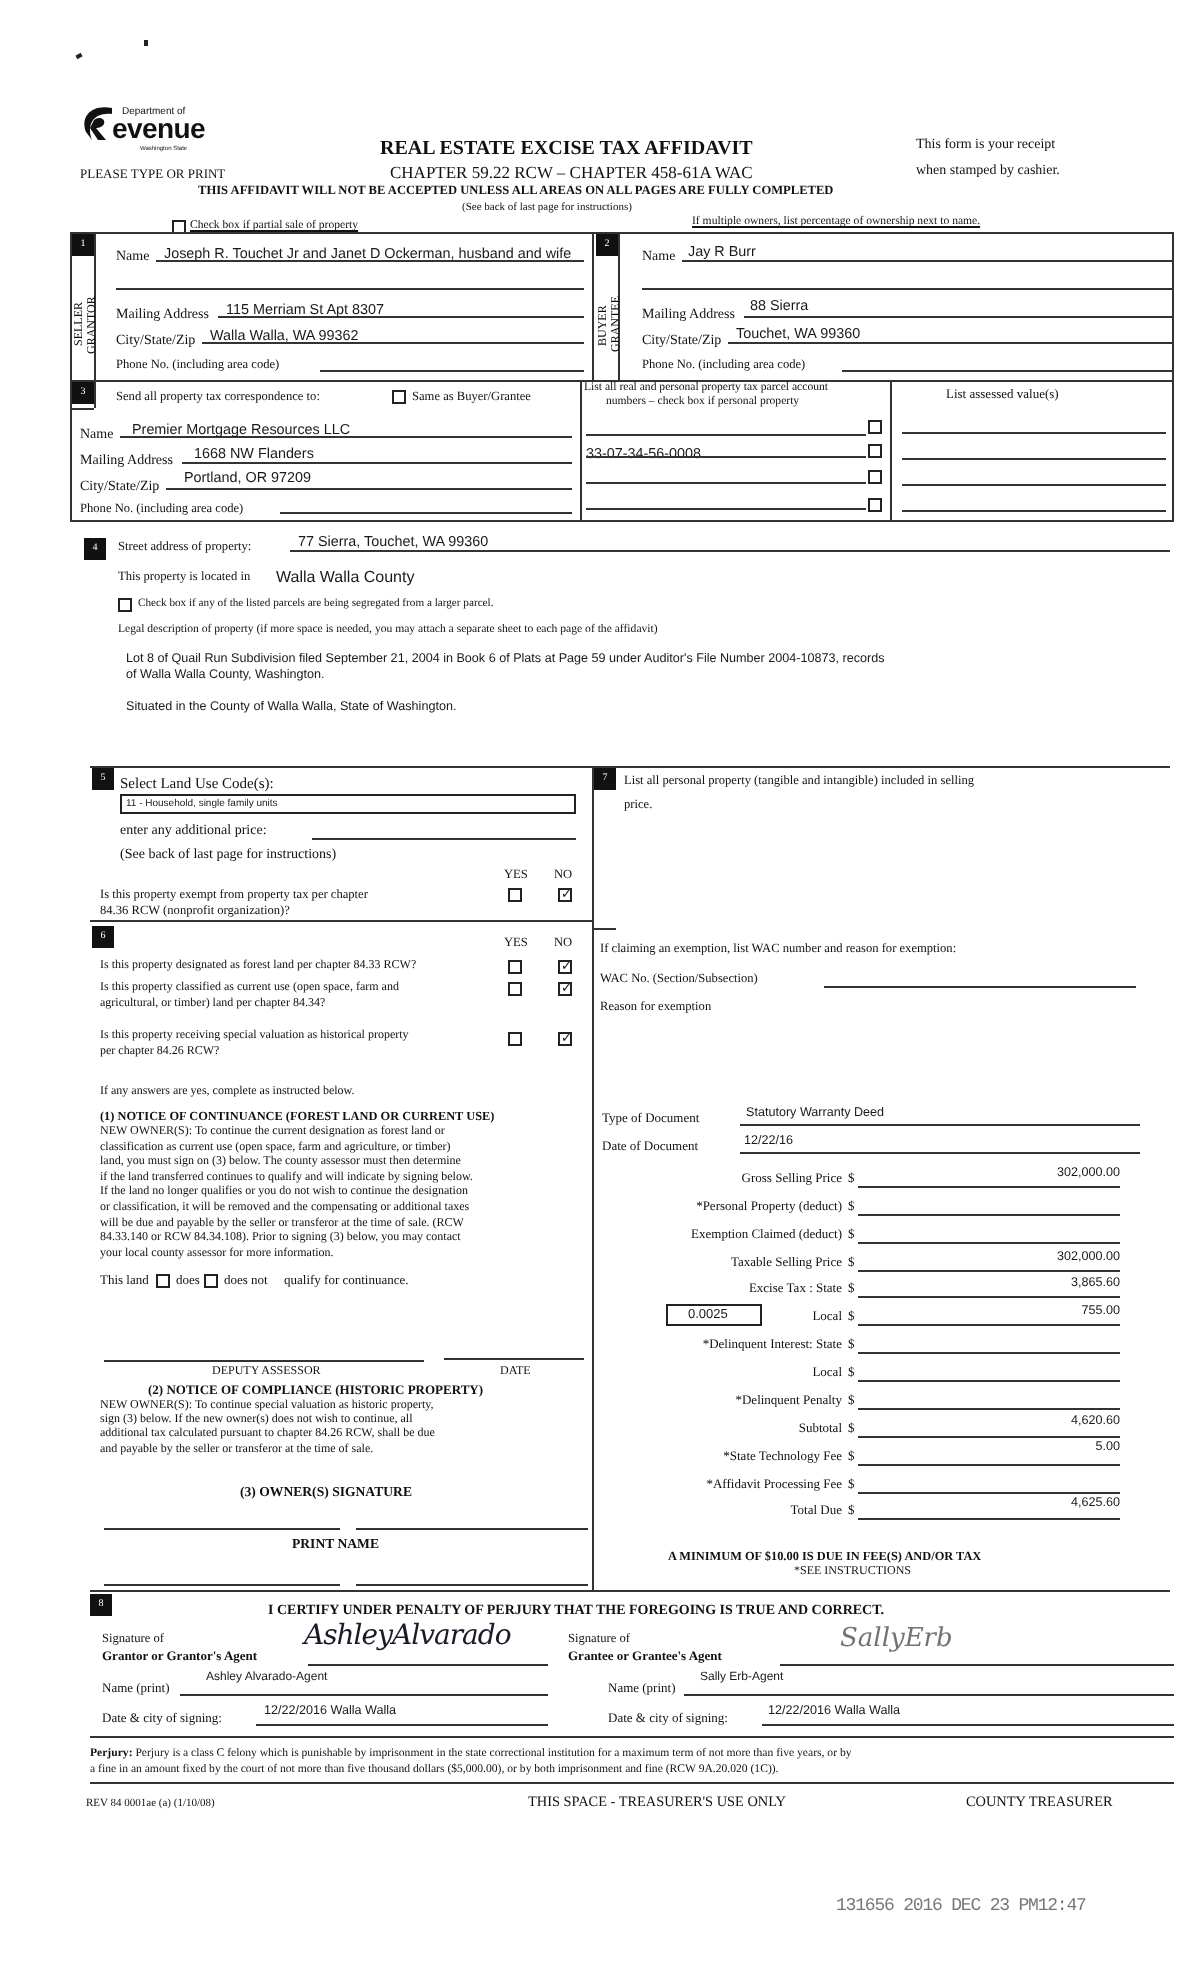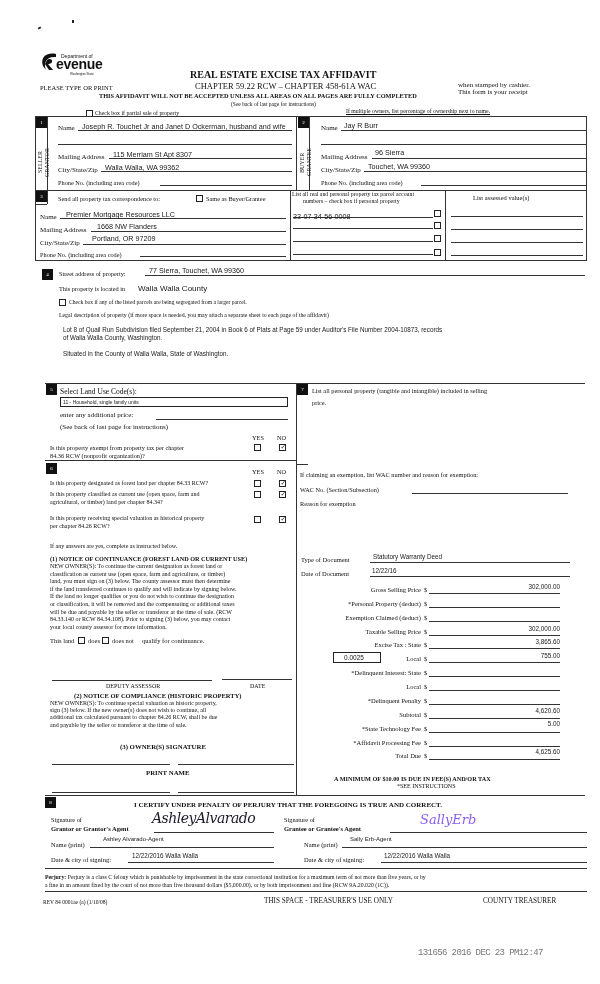--- a/index.html
+++ b/index.html
@@ -30,21 +30,21 @@
       <path d="M16 2 C6 0, 0 6, 3 14 L6 18 C3 10, 7 4, 16 5 Z" fill="#111"></path>
       <path d="M7 8 C9 6, 13 7, 12 10 C11 12, 8 12, 8 12 L13 18 L9 18 L5 12 Z" fill="#111"></path>
     </svg>
     <div class="abs sans" style="left:21px;top:3px;font-size:5px;">Department of</div>
     <div class="abs sans" style="left:16px;top:6px;font-size:14px;font-weight:bold;letter-spacing:-0.3px;">evenue</div>
     <div class="abs sans" style="left:30px;top:22px;font-size:3px;">Washington State</div>
   </div>
   <div class="lbl" style="left:40px;top:84px;font-size:6.5px;">PLEASE TYPE OR PRINT</div>
   <div class="lbl" style="left:190px;top:69px;font-size:10px;font-weight:bold;">REAL ESTATE EXCISE TAX AFFIDAVIT</div>
   <div class="lbl" style="left:195px;top:81px;font-size:8.5px;">CHAPTER 59.22 RCW – CHAPTER 458-61A WAC</div>
-  <div class="lbl" style="left:458px;top:88px;font-size:7px;">This form is your receipt</div>
+  <div class="lbl" style="left:458px;top:68px;font-size:7px;">This form is your receipt</div>
   <div class="lbl" style="left:458px;top:81px;font-size:7px;">when stamped by cashier.</div>
   <div class="lbl" style="left:99px;top:92px;font-size:6.3px;font-weight:bold;">THIS AFFIDAVIT WILL NOT BE ACCEPTED UNLESS ALL AREAS ON ALL PAGES ARE FULLY COMPLETED</div>
   <div class="lbl" style="left:231px;top:101px;font-size:5.5px;">(See back of last page for instructions)</div>
   <div class="cb" style="left:86px;top:110px;"></div>
   <div class="lbl" style="left:95px;top:110px;font-size:5.8px;text-decoration:underline;">Check box if partial sale of property</div>
   <div class="lbl" style="left:346px;top:108px;font-size:5.8px;text-decoration:underline;">If multiple owners, list percentage of ownership next to name.</div>
 </div>
 
 <div class="abs" style="left:35px;top:116px;width:552px;height:145px;border:1px solid #333;"></div>
 <div class="vline" style="left:296px;top:116px;height:74px;"></div>
@@ -73,21 +73,21 @@
 <div>
   <div class="secnum" style="left:298px;top:117px;">2</div>
   <div class="vline" style="left:309px;top:117px;height:73px;"></div>
   <div class="vert" style="left:299px;top:140px;height:45px;"><span>BUYER</span><br><span>GRANTEE</span></div>
   <div class="lbl" style="left:321px;top:124px;">Name</div>
   <div class="line" style="left:341px;top:122px;width:246px;height:9px;"></div>
   <div class="lbl fill" style="left:344px;top:121px;">Jay R Burr</div>
   <div class="line" style="left:321px;top:136px;width:266px;height:9px;"></div>
   <div class="lbl" style="left:321px;top:153px;">Mailing Address</div>
   <div class="line" style="left:372px;top:150px;width:215px;height:9px;"></div>
-  <div class="lbl fill" style="left:375px;top:148px;">96 Sierra</div>
+  <div class="lbl fill" style="left:375px;top:148px;">88 Sierra</div>
   <div class="lbl" style="left:321px;top:166px;">City/State/Zip</div>
   <div class="line" style="left:364px;top:164px;width:223px;height:8px;"></div>
   <div class="lbl fill" style="left:368px;top:162px;">Touchet, WA 99360</div>
   <div class="lbl" style="left:321px;top:179px;font-size:6.3px;">Phone No. (including area code)</div>
   <div class="line" style="left:421px;top:178px;width:166px;height:8px;"></div>
 </div>
 
 <div>
   <div class="secnum" style="left:36px;top:191px;">3</div>
   <div class="vline" style="left:47px;top:191px;height:13px;"></div>
@@ -107,21 +107,21 @@
   <div class="lbl" style="left:40px;top:251px;font-size:6.3px;">Phone No. (including area code)</div>
   <div class="line" style="left:140px;top:251px;width:146px;height:6px;"></div>
 </div>
 
 <div>
   <div class="lbl" style="left:292px;top:191px;font-size:5.8px;">List all real and personal property tax parcel account</div>
   <div class="lbl" style="left:303px;top:198px;font-size:5.8px;">numbers – check box if personal property</div>
   <div class="lbl" style="left:473px;top:194px;font-size:6.5px;">List assessed value(s)</div>
   <div>
     <div class="line" style="left:293px;top:210px;width:140px;height:8px;"></div>
-    <div class="lbl fill" style="left:293px;top:212px;">33-07-34-56-0008</div>
+    <div class="lbl fill" style="left:293px;top:222px;">33-07-34-56-0008</div>
     <div class="cb" style="left:434px;top:210px;"></div>
     <div class="line" style="left:451px;top:211px;width:132px;height:6px;"></div>
   </div>
   <div>
     <div class="line" style="left:293px;top:223px;width:140px;height:6px;"></div>
     <div class="cb" style="left:434px;top:222px;"></div>
     <div class="line" style="left:451px;top:224px;width:132px;height:6px;"></div>
   </div>
   <div>
     <div class="line" style="left:293px;top:236px;width:140px;height:6px;"></div>
@@ -335,21 +335,21 @@
   <div class="lbl" style="left:134px;top:801px;font-size:7px;font-weight:bold;">I CERTIFY UNDER PENALTY OF PERJURY THAT THE FOREGOING IS TRUE AND CORRECT.</div>
 
   <div class="lbl" style="left:51px;top:816px;font-size:6.3px;">Signature of</div>
   <div class="lbl" style="left:51px;top:825px;font-size:6.5px;font-weight:bold;">Grantor or Grantor's Agent</div>
   <div class="line" style="left:154px;top:825px;width:120px;height:8px;"></div>
   <div class="lbl" style="left:152px;top:810px;font-family:'DejaVu Serif',serif;font-style:italic;font-size:14px;color:#1a1a2a;letter-spacing:-0.5px;">AshleyAlvarado</div>
 
   <div class="lbl" style="left:284px;top:816px;font-size:6.3px;">Signature of</div>
   <div class="lbl" style="left:284px;top:825px;font-size:6.5px;font-weight:bold;">Grantee or Grantee's Agent</div>
   <div class="line" style="left:390px;top:825px;width:197px;height:8px;"></div>
-  <div class="lbl" style="left:420px;top:812px;font-family:'DejaVu Serif',serif;font-style:italic;font-size:13px;color:#8b5cf6;">SallyErb</div>
+  <div class="lbl" style="left:420px;top:812px;font-family:'DejaVu Serif',serif;font-style:italic;font-size:13px;color:#737373;">SallyErb</div>
 
   <div class="lbl" style="left:51px;top:841px;font-size:6.5px;">Name (print)</div>
   <div class="line" style="left:90px;top:839px;width:184px;height:9px;"></div>
   <div class="lbl fill" style="left:103px;top:836px;font-size:6px;">Ashley Alvarado-Agent</div>
   <div class="lbl" style="left:304px;top:841px;font-size:6.5px;">Name (print)</div>
   <div class="line" style="left:342px;top:839px;width:245px;height:9px;"></div>
   <div class="lbl fill" style="left:350px;top:836px;font-size:6px;">Sally Erb-Agent</div>
 
   <div class="lbl" style="left:51px;top:856px;font-size:6.5px;">Date &amp; city of signing:</div>
   <div class="line" style="left:128px;top:854px;width:146px;height:9px;"></div>

